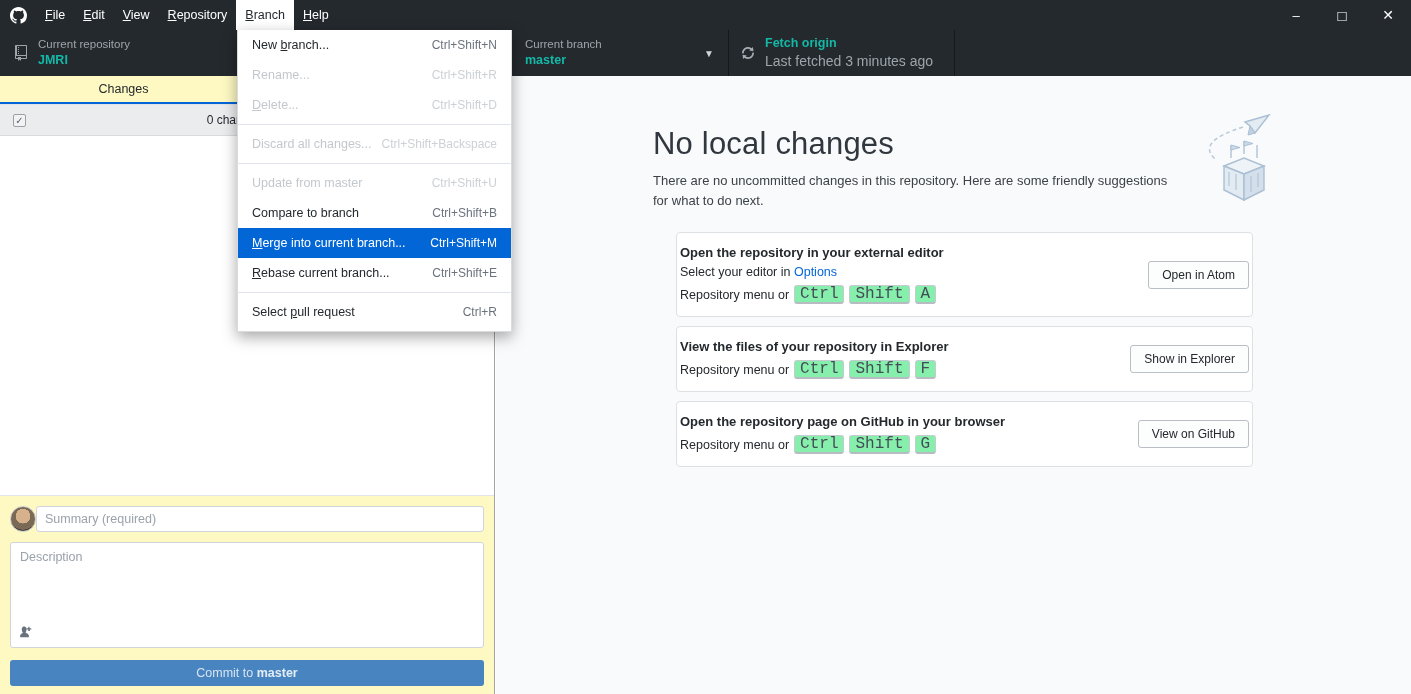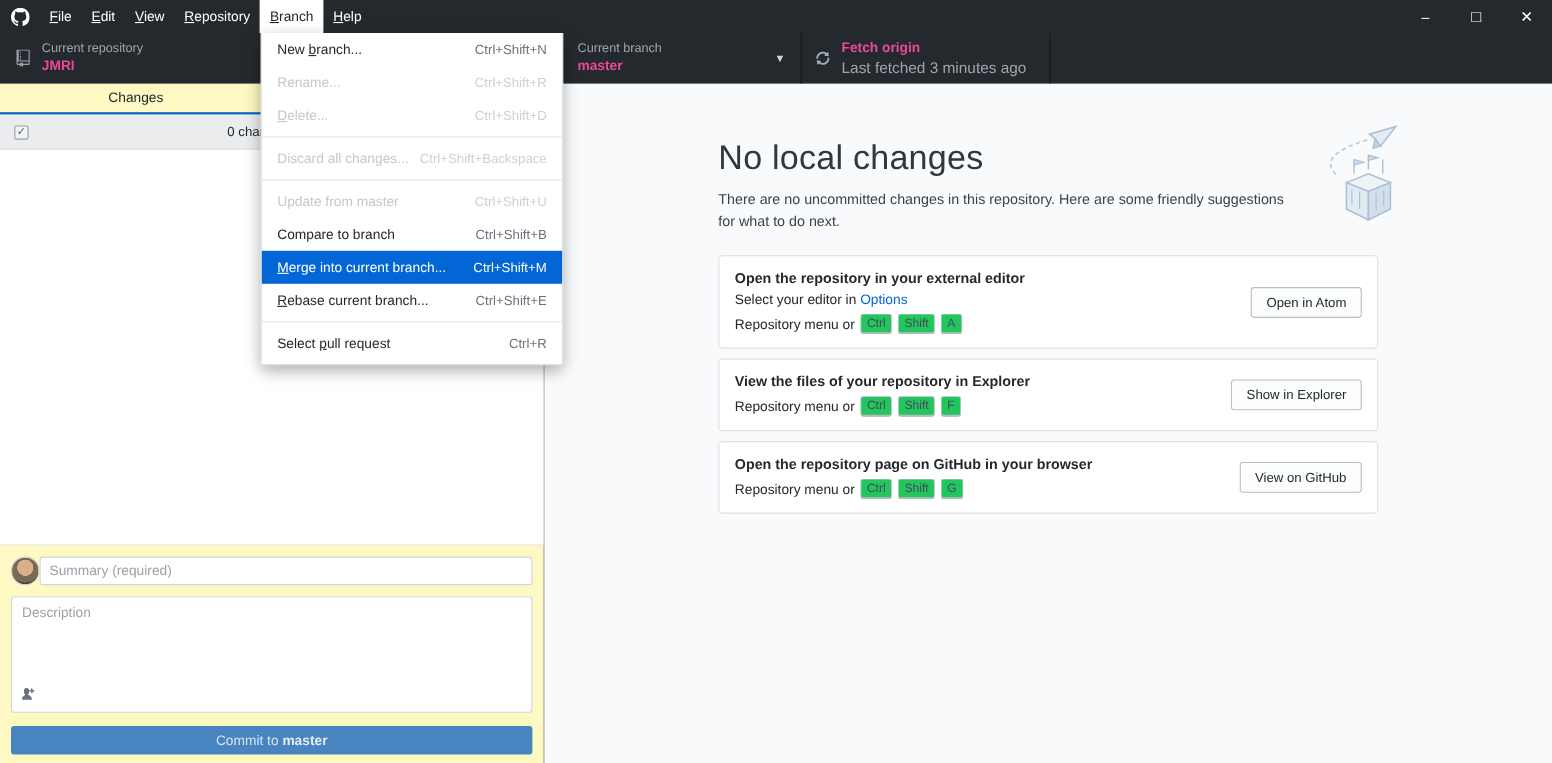--- a/index.html
+++ b/index.html
@@ -21,21 +21,21 @@
   
   .toolbar { position:absolute; top:30px; left:0; right:0; height:46px; background:#24292e; display:flex; z-index:5; }
   .tb-section { display:flex; align-items:center; position:relative; }
   .tb-sep { border-left:1px solid #15181b; }
   .tb-repo { width:495px; padding:0 14px; }
   .tb-branch { width:233px; padding-left:29px; padding-right:14px; }
   .tb-fetch { width:227px; padding:0 12px; border-right:1px solid #15181b; }
   .tb-icon { margin-right:10px; flex:none; display:flex; }
   .tb-text { line-height:1.35; }
   .tb-title { font-size:11.5px; color:#9da5ab; }
-  .tb-value { font-size:12.5px; color:#ec4899; font-weight:bold; }
+  .tb-value { font-size:12.5px; color:#14b8a6; font-weight:bold; }
   .tb-sub { font-size:14px; color:#9da5ab; }
   .chevron { margin-left:auto; color:#cfd4d9; font-size:10px; }
 
   
   .sidebar { position:absolute; top:76px; left:0; width:495px; bottom:0; background:#fef9c3; border-right:1px solid #a3a3a3; display:flex; flex-direction:column; z-index:4; }
   .tabs { display:flex; height:29px; border-bottom:1px solid #e1e4e8; flex:none; }
   .tab { flex:1; display:flex; align-items:center; justify-content:center; font-size:12.5px; color:#586069; border-bottom:2px solid transparent; cursor:default; }
   .tab.selected { color:#24292e; border-bottom-color:#0366d6; }
   .changes-header { height:31px; background:#eaecee; border-bottom:1px solid #d8dbde; position:relative; flex:none; }
   .checkbox { position:absolute; left:13px; top:9px; width:13px; height:13px; background:#f2f3f4; border:1px solid #9aa0a6; border-radius:2px; font-size:10px; line-height:11px; text-align:center; color:#586069; }
@@ -52,27 +52,27 @@
   .commit-btn { margin-top:12px; width:100%; height:26px; border:none; border-radius:3px; background:#4784c0; color:rgba(255,255,255,0.78); font-size:12.5px; font-family:inherit; }
   .commit-btn b { color:rgba(255,255,255,0.85); }
 
   
   .main { position:absolute; top:76px; left:496px; right:0; bottom:0; background:#f9fafb; overflow:hidden; }
   .blank { position:absolute; left:157px; top:50px; width:600px; }
   .blank-title { font-size:31px; font-weight:300; color:#30373e; letter-spacing:0.2px; }
   .blank-sub { margin-top:9px; font-size:13px; line-height:1.55; color:#3c4248; max-width:525px; }
   .illustration { position:absolute; left:689px; top:38px; }
   .cards { margin-top:21px; display:flex; flex-direction:column; gap:9px; }
-  .card { background:#fff; border:1px solid #dde1e4; border-radius:4px; padding:12px 14px; display:flex; align-items:center; }
+  .card { background:#fff; border:1px solid #dde1e4; border-radius:4px; padding:12px 3px; display:flex; align-items:center;margin-left:23px; }
   .card-left { flex:1; min-width:0; }
   .card-title { font-size:13px; font-weight:bold; color:#24292e; }
   .card-line { margin-top:5px; font-size:12.5px; color:#24292e; }
   .link { color:#0366d6; cursor:pointer; }
   .hint { margin-top:6px; font-size:12.5px; color:#24292e; display:flex; align-items:center; gap:5px; }
-  kbd { border:1px solid #c6cbd1; border-bottom:2px solid #b7bcc2; border-radius:3px; background:#22c55e; padding:0 5px; font-size:11px; line-height:16px; font-family:Liberation Sans, sans-serif; color:#444d56; }
+  kbd { border:1px solid #c6cbd1; border-bottom:2px solid #b7bcc2; border-radius:3px; background:#86efac; padding:0 5px; font-size:16px; line-height:16px; font-family:Liberation Mono, monospace; color:#444d56; }
   .card-btn { flex:none; margin-left:16px; background:#fcfdfd; border:1px solid #b9bfc5; border-radius:3px; padding:6px 13px; font-size:12px; color:#24292e; font-family:inherit; }
 
   
   .menu { position:absolute; left:237px; top:30px; width:275px; background:#fff; padding-bottom:4px; box-shadow:0 5px 14px rgba(0,0,0,0.35); border:1px solid #d9dcdf; border-top:none; z-index:50; }
   .menu-item { height:30px; display:flex; align-items:center; justify-content:space-between; padding:0 14px; font-size:12.5px; color:#24292e; cursor:default; }
   .mi-shortcut { font-size:12px; color:#6a737d; }
   .menu-item.disabled { color:#c3c8cd; }
   .menu-item.disabled .mi-shortcut { color:#ccd1d5; }
   .menu-item.highlighted { background:#0366d6; color:#fff; }
   .menu-item.highlighted .mi-shortcut { color:#fff; }

